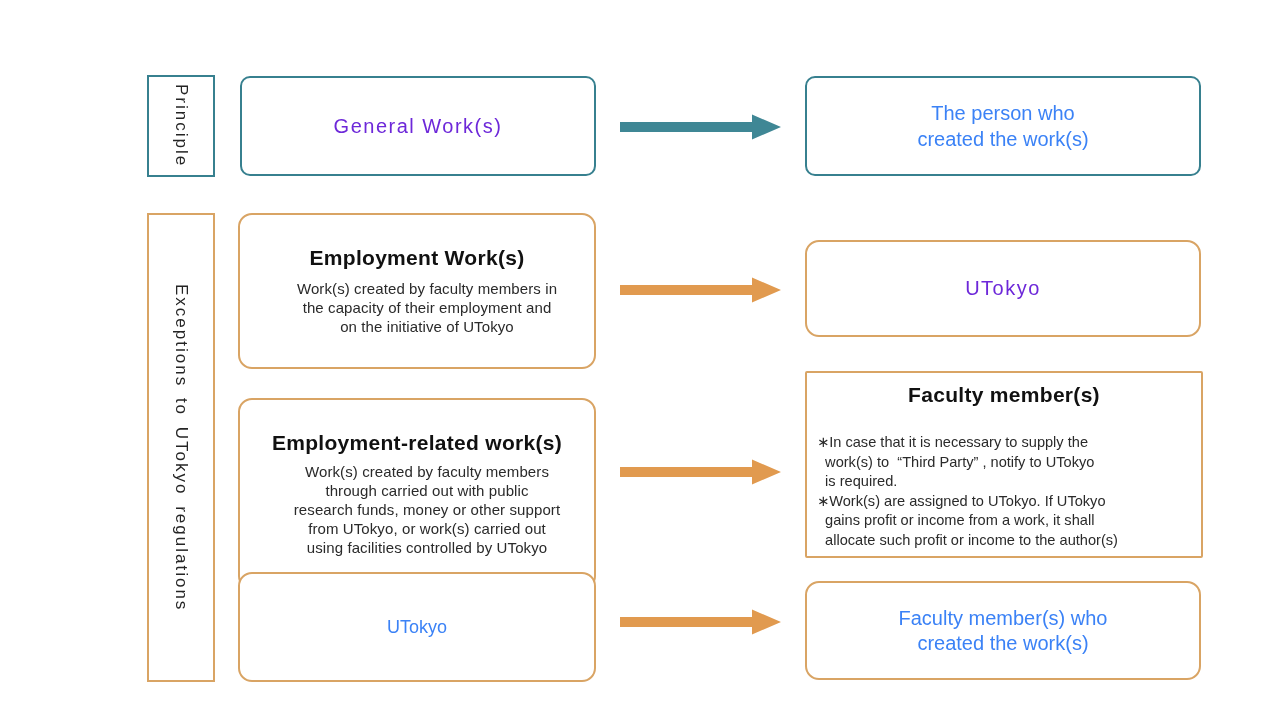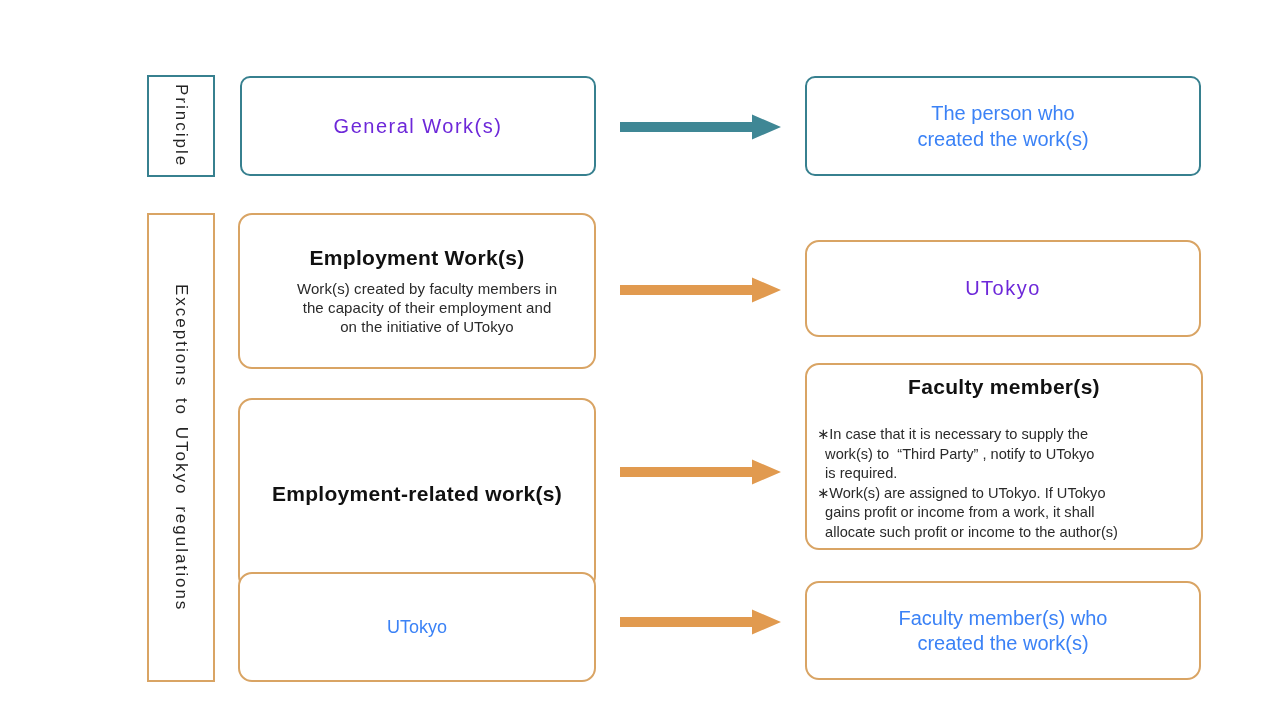--- a/index.html
+++ b/index.html
@@ -71,27 +71,32 @@
   <svg class="arrow" style="left:620px;top:277px" width="162" height="26" viewBox="0 0 162 26">
     <polygon points="0,8 132,8 132,0.5 161,13 132,25.5 132,18 0,18" fill="#E19A4F"></polygon>
   </svg>
 
   <div class="box orange-box round center-flex" style="left:805px;top:240px;width:396px;height:97px;border-radius:14px">
     <span class="title-reg">UTokyo</span>
   </div>
 
   <div class="box orange-box round col-flex" style="left:238px;top:398px;width:358px;height:192px;border-radius:14px;padding:0 8px">
     <span class="title-bold">Employment-related work(s)</span>
+    <span class="body-text" style="margin-top:7px">Work(s) created by faculty members
+through carried out with public
+research funds, money or other support
+from UTokyo, or work(s) carried out
+using facilities controlled by UTokyo</span>
   </div>
 
   <svg class="arrow" style="left:620px;top:459px" width="162" height="26" viewBox="0 0 162 26">
     <polygon points="0,8 132,8 132,0.5 161,13 132,25.5 132,18 0,18" fill="#E19A4F"></polygon>
   </svg>
 
-  <div class="box orange-box round" style="left:805px;top:363px;width:398px;height:187px;border-radius:14px;padding:10px 0 0 0;text-align:center">
+  <div class="box orange-box round" style="left:805px;top:371px;width:398px;height:187px;border-radius:2px;padding:10px 0 0 0;text-align:center">
     <span class="title-bold">Faculty member(s)</span>
     <div class="notes-wrap">
       <div class="note">∗In case that it is necessary to supply the
   work(s) to  “Third Party” , notify to UTokyo
   is required.</div>
       <div class="note">∗Work(s) are assigned to UTokyo. If UTokyo
   gains profit or income from a work, it shall
   allocate such profit or income to the author(s)</div>
     </div>
   </div>

